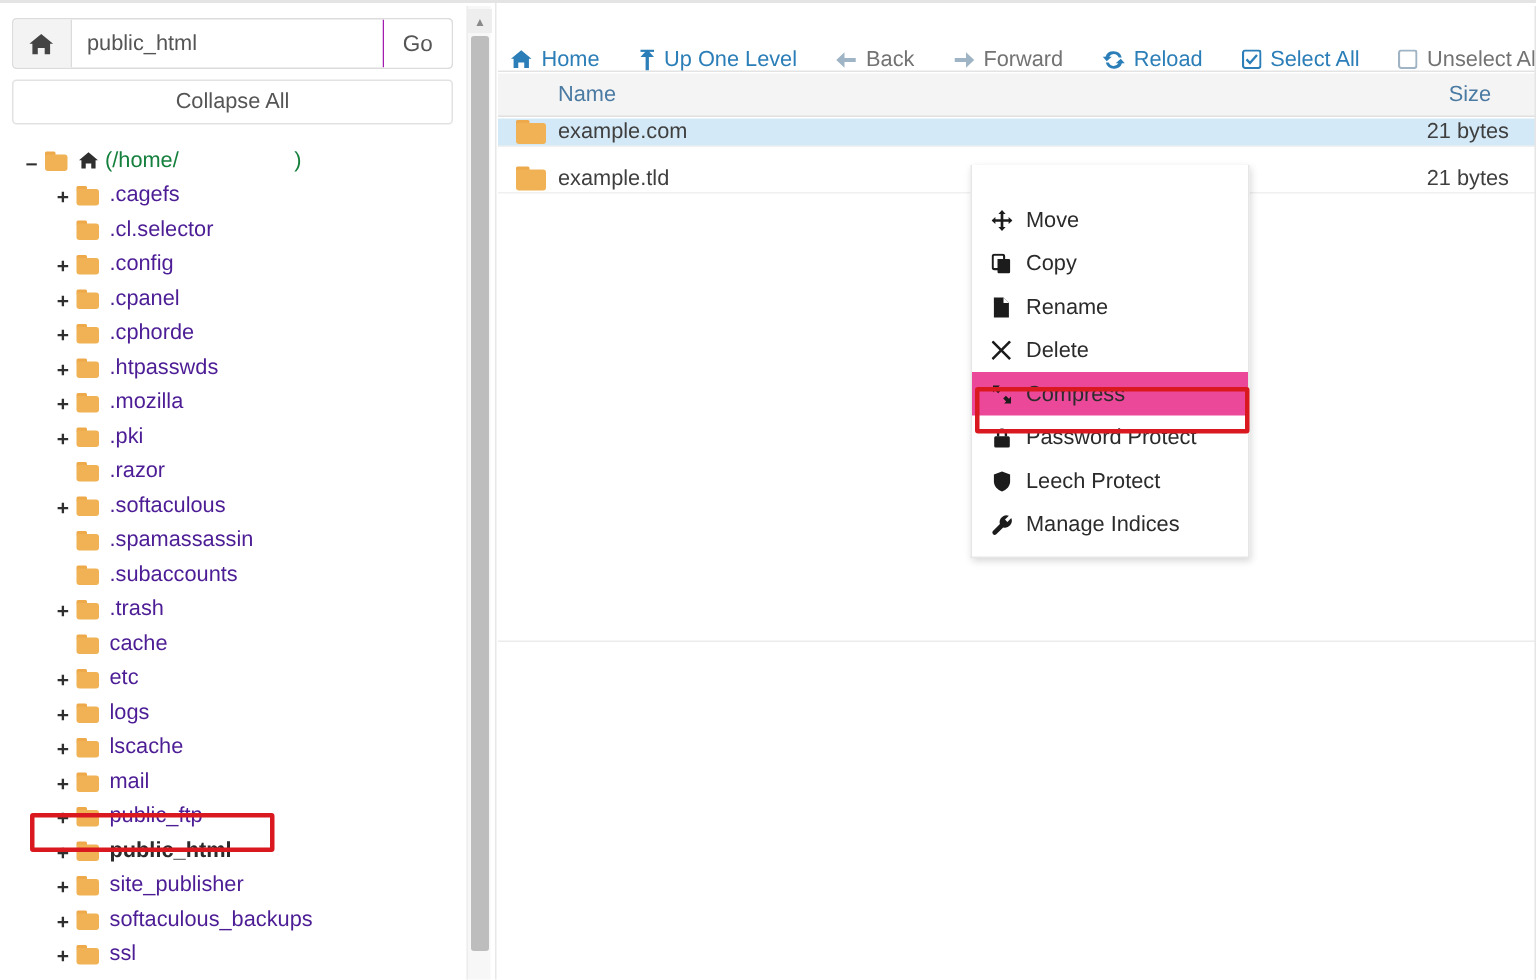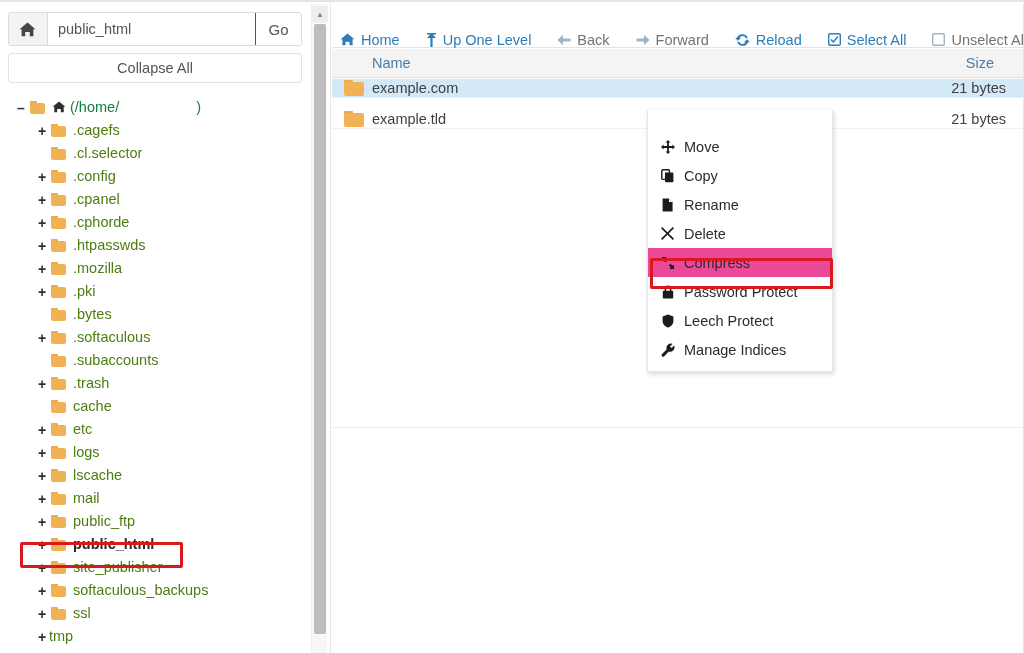--- a/index.html
+++ b/index.html
@@ -128,21 +128,21 @@
   }
   .folder-ico.open::after { background: #f0b254; }
   .home-ico {
     flex: 0 0 16px;
     font-size: 14px;
     color: #2f2f2f;
     margin-right: 2px;
     line-height: 1;
   }
   .tree-label { line-height: 1; }
-  .tree-label.dim { color: #4d7c0f; }
+  .tree-label.dim { color: #4c1d95; }
   .tree-label.bold { font-weight: bold; color: #2b2b2b; }
   .home-label { color: #15803d; }
 
   
   .hl-box {
     position: absolute;
     border: 3px solid #d9181f;
     border-radius: 2px;
     pointer-events: none;
   }
@@ -390,26 +390,31 @@
           <span class="tree-label dim">.mozilla</span>
         </div>
         <div class="tree-row" style="padding-left: 35px;">
           <span class="toggle">+</span>
           <span class="folder-ico"></span>
           <span class="tree-label dim">.pki</span>
         </div>
         <div class="tree-row" style="padding-left: 35px;">
           <span class="toggle blank">+</span>
           <span class="folder-ico"></span>
-          <span class="tree-label dim">.bytes</span>
+          <span class="tree-label dim">.razor</span>
         </div>
         <div class="tree-row" style="padding-left: 35px;">
           <span class="toggle">+</span>
           <span class="folder-ico"></span>
           <span class="tree-label dim">.softaculous</span>
+        </div>
+        <div class="tree-row" style="padding-left: 35px;">
+          <span class="toggle blank">+</span>
+          <span class="folder-ico"></span>
+          <span class="tree-label dim">.spamassassin</span>
         </div>
         <div class="tree-row" style="padding-left: 35px;">
           <span class="toggle blank">+</span>
           <span class="folder-ico"></span>
           <span class="tree-label dim">.subaccounts</span>
         </div>
         <div class="tree-row" style="padding-left: 35px;">
           <span class="toggle">+</span>
           <span class="folder-ico"></span>
           <span class="tree-label dim">.trash</span>

